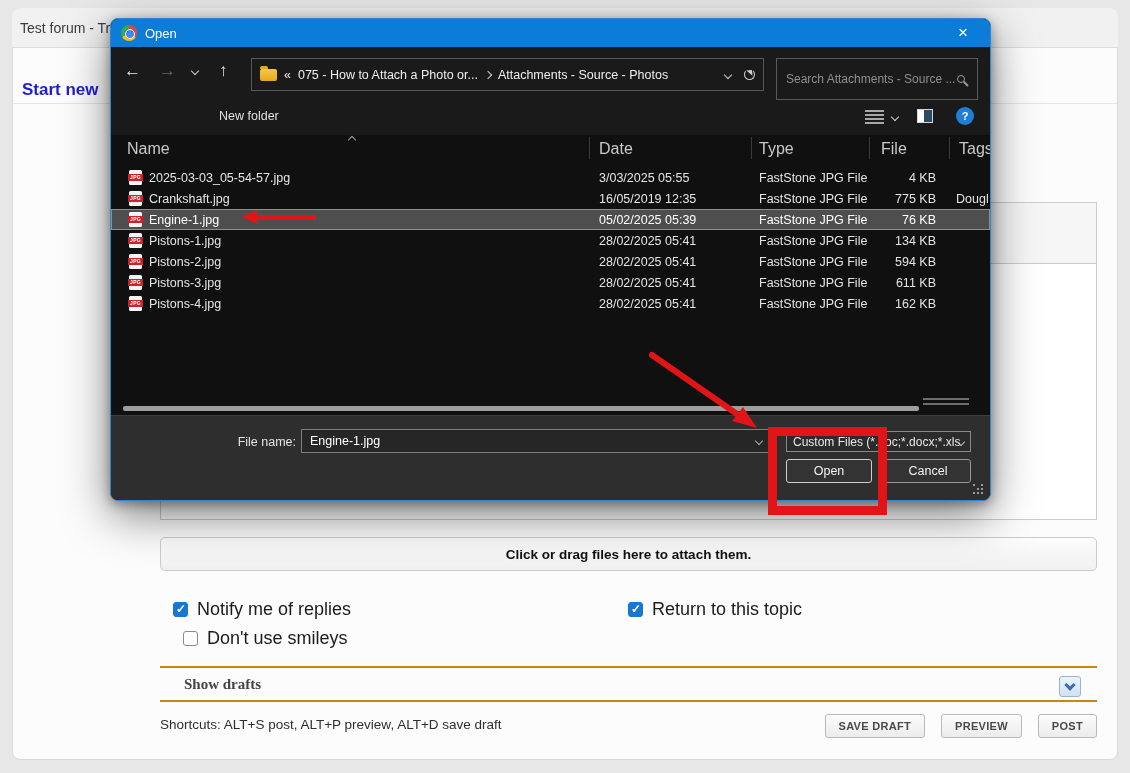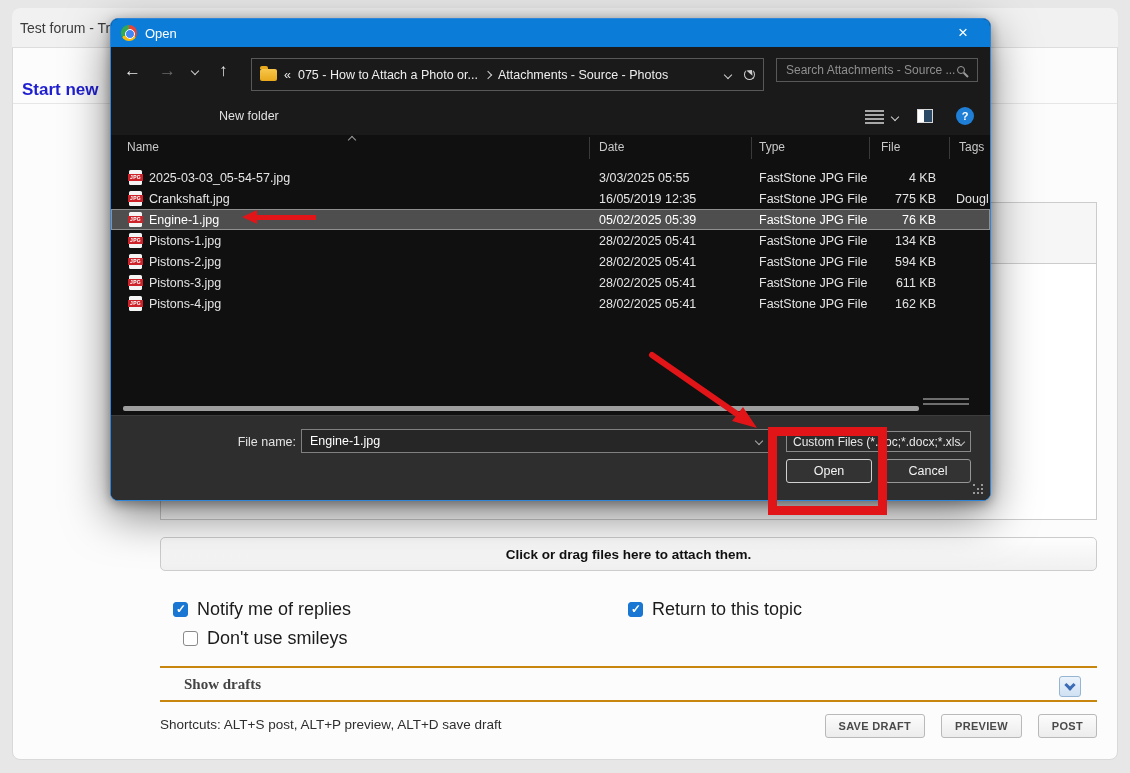--- a/index.html
+++ b/index.html
@@ -81,21 +81,21 @@
     color:#eee; font-size:12.5px; white-space:nowrap; }
   .folder-ic { width:17px; height:12px; background:linear-gradient(#f7c64b,#e8a81c);
     border-radius:2px; position:relative; flex:0 0 auto; }
   .folder-ic:before { content:""; position:absolute; left:0; top:-3px; width:8px; height:3px;
     background:#e8a81c; border-radius:2px 2px 0 0; }
   #addr-spacer { flex:1; }
   #refresh-ic { width:11px; height:11px; border:1.6px solid #cfcfcf; border-radius:50%;
     border-top-color:transparent; position:relative; flex:0 0 auto; margin-left:6px; }
   #refresh-ic:after { content:""; position:absolute; right:-2px; top:-4px;
     border:4px solid transparent; border-bottom-color:#cfcfcf; transform:rotate(40deg); }
-  #searchbox { position:absolute; left:665px; top:11px; width:202px; height:24px;
+  #searchbox { position:absolute; left:665px; top:11px; width:202px; height:42px;
     border:1px solid #585858; display:flex; align-items:center; padding:0 9px;
     color:#8f8f8f; font-size:12px; }
   #searchbox .ph { flex:1; overflow:hidden; white-space:nowrap; }
   .mag-ic { width:8px; height:8px; border:1.6px solid #9a9a9a; border-radius:50%;
     position:relative; flex:0 0 auto; margin-right:3px; }
   .mag-ic:after { content:""; position:absolute; width:6px; height:1.6px; background:#9a9a9a;
     transform:rotate(45deg); right:-5px; bottom:-3px; }
 
   #dlg-toolbar { position:absolute; left:0; top:82px; width:100%; height:34px;
     background:#1a1a1a; color:#e0e0e0; font-size:12.5px; }
@@ -106,21 +106,21 @@
   #view-chev { position:absolute; left:781px; top:13px; }
   #pane-ic { position:absolute; left:806px; top:8px; width:16px; height:14px;
     border:1.5px solid #d8d8d8; background:#2c4a66; }
   #pane-ic:before { content:""; position:absolute; left:0; top:0; width:6px; height:100%; background:#fff; }
   #help-ic { position:absolute; left:845px; top:6px; width:18px; height:18px; border-radius:50%;
     background:#1f7fd6; color:#fff; font-size:11px; font-weight:bold;
     display:flex; align-items:center; justify-content:center; }
 
   #listarea { position:absolute; left:0; top:116px; width:100%; height:280px; background:#101010; }
   #sort-chev { position:absolute; left:238px; top:2px; border-color:#9a9a9a; }
-  .hdr { position:absolute; top:5px; font-size:12px; color:#c9c9c9; }
+  .hdr { position:absolute; top:5px; font-size:16px; color:#c9c9c9; }
   .hsep { position:absolute; top:2px; width:1px; height:22px; background:#3a3a3a; }
   #frows { position:absolute; left:0; top:32px; width:100%; }
   .frow { position:relative; height:21px; color:#e4e4e4; font-size:12.5px;padding-left:44px; }
   .frow.sel { background:#4e4e4e; box-shadow:inset 0 0 0 1px #8f8f8f; color:#fff; }
   .fc { position:absolute; top:50%; transform:translateY(-50%); white-space:nowrap; }
   .fc.nm { left:38px; }
   .fc.dt { left:488px; }
   .fc.tp { left:648px; }
   .fc.sz { left:745px; width:80px; text-align:right; }
   .fc.tg { left:845px; width:36px; overflow:hidden; }

